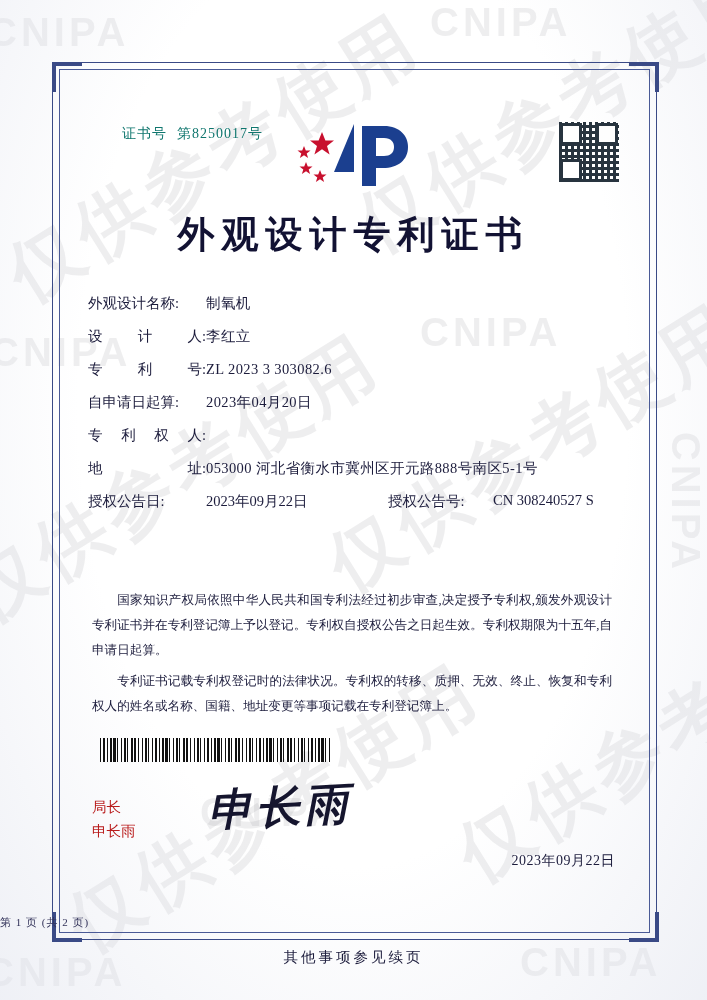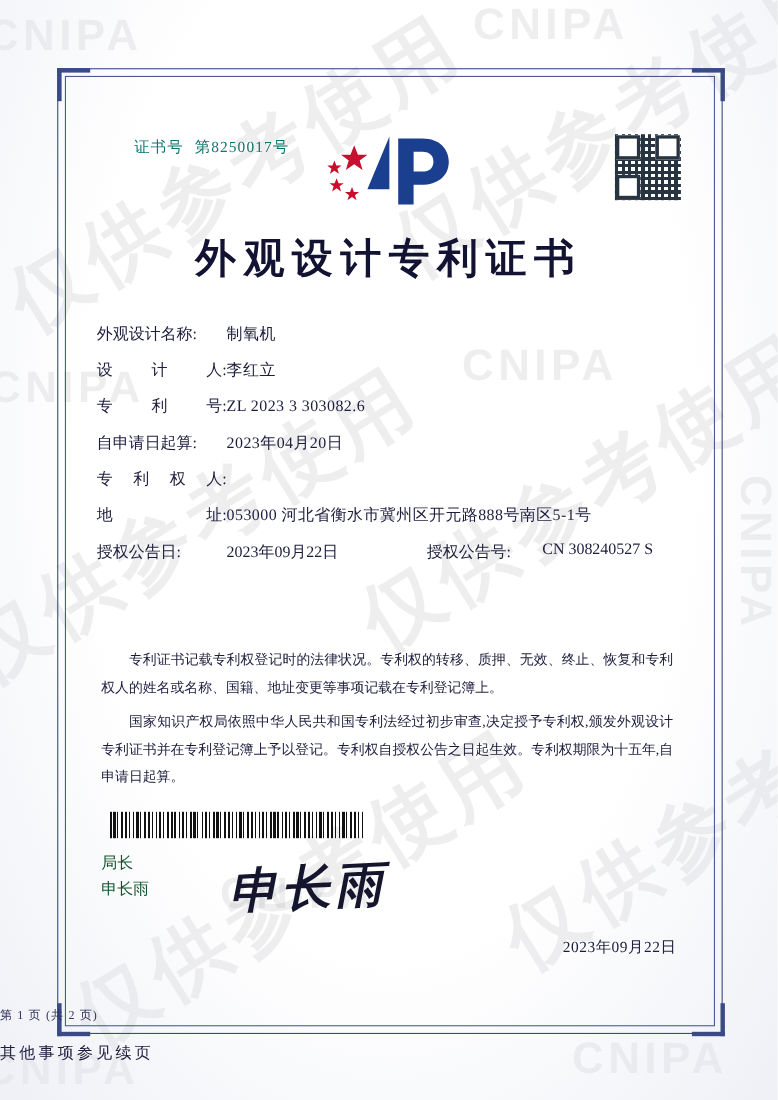--- a/index.html
+++ b/index.html
@@ -192,24 +192,24 @@
       repeating-linear-gradient(90deg,
         #111 0 1.4px, transparent 1.4px 3px,
         #111 3px 5.2px, transparent 5.2px 6.6px,
         #111 6.6px 7.6px, transparent 7.6px 10.4px);
   }
 
   
   .sig-label {
     position: absolute;
     left: 92px;
-    top: 773px;
+    top: 795px;
     font-size: 14.5px;
     line-height: 24px;
-    color: #14532d;
+    color: #b91c1c;
   }
   .sig-script {
     position: absolute;
     left: 208px;
     top: 778px;
     font-size: 44px;
     font-family: "DejaVu Serif", serif;
     font-style: italic;
     font-weight: bold;
     letter-spacing: 4px;
@@ -231,21 +231,21 @@
     left: 0; right: 0;
     top: 915px;
     font-size: 11px;
     color: #33335a;
     letter-spacing: 1px;
   }
   .tail-note {
     position: absolute;
     left: 0; right: 0;
     top: 948px;
-    text-align: left;
+    text-align: center;
     font-size: 14.5px;
     letter-spacing: 3px;
     color: #1c1c3c;
   }
 
   
   .tint {
     position: absolute;
     inset: 0;
     background:
@@ -368,22 +368,22 @@
       </div>
       <div class="seg">
         <div class="lbl2">授权公告号:</div>
         <div class="val">CN 308240527 S</div>
       </div>
     </div>
 
   </div>
 
   <div class="paras">
+    <p>国家知识产权局依照中华人民共和国专利法经过初步审查,决定授予专利权,颁发外观设计专利证书并在专利登记簿上予以登记。专利权自授权公告之日起生效。专利权期限为十五年,自申请日起算。</p>
     <p>专利证书记载专利权登记时的法律状况。专利权的转移、质押、无效、终止、恢复和专利权人的姓名或名称、国籍、地址变更等事项记载在专利登记簿上。</p>
-    <p>国家知识产权局依照中华人民共和国专利法经过初步审查,决定授予专利权,颁发外观设计专利证书并在专利登记簿上予以登记。专利权自授权公告之日起生效。专利权期限为十五年,自申请日起算。</p>
   </div>
 
   <div class="barcode"></div>
 
   <div class="sig-label">
     <div>局长</div>
     <div>申长雨</div>
   </div>
   <div class="sig-script">申长雨</div>
 

